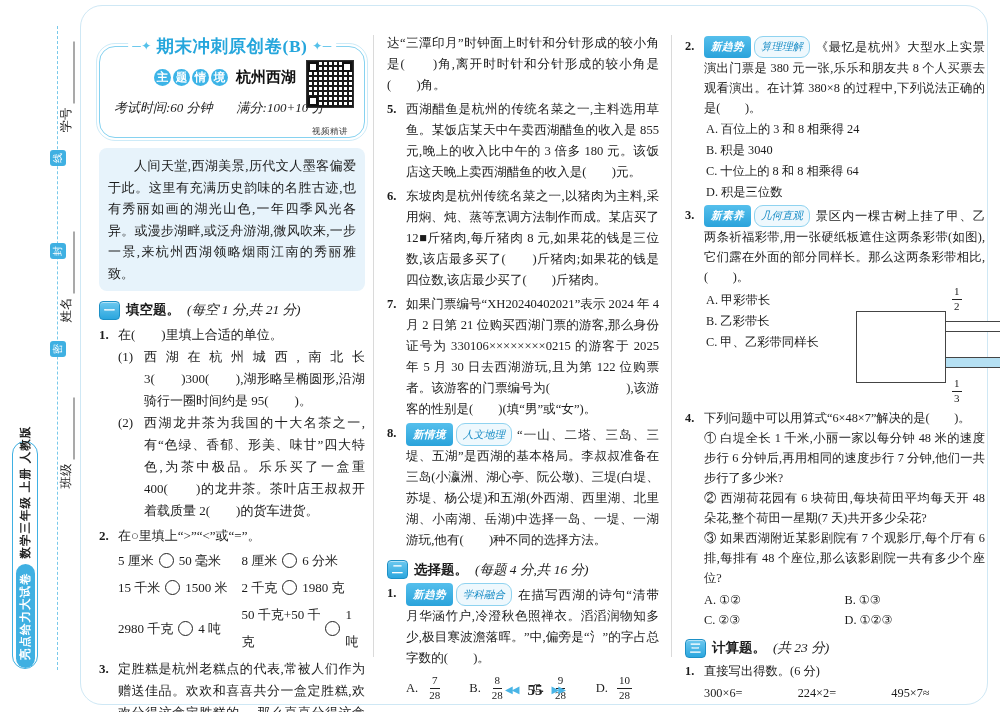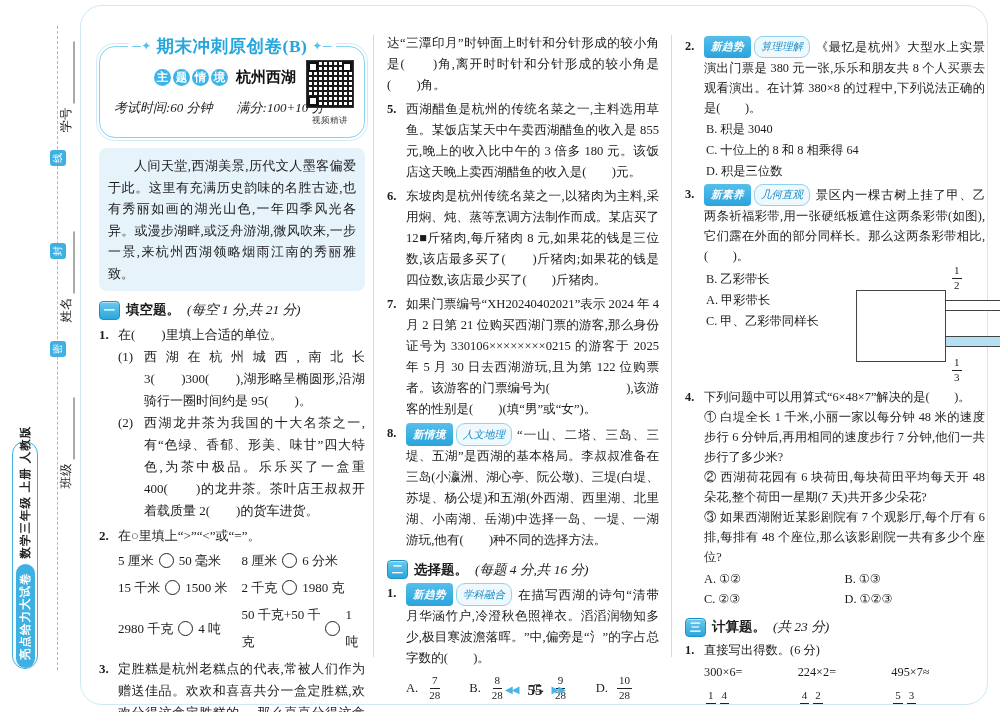--- a/index.html
+++ b/index.html
@@ -41,21 +41,21 @@
   .theme-circle{width:17px;height:17px;border-radius:50%;background:#3cb4e7;color:#fff;font-size:11.5px;
         font-weight:bold;display:flex;align-items:center;justify-content:center;margin-right:2px;flex:none;}
   .theme-value{font-size:15px;font-weight:bold;margin-left:6px;color:#111;white-space:nowrap;}
   .hb-info{margin:9px 0 2px 2px;font-size:13px;font-style:italic;display:flex;gap:24px;white-space:nowrap;}
   .qr{position:absolute;right:9px;top:13px;width:50px;text-align:center;}
   .qr-box{width:46px;height:46px;border:1px solid #333;position:relative;margin:0 auto;
         background-image:repeating-linear-gradient(0deg,#1a1a1a 0 2px,transparent 2px 5px),
                          repeating-linear-gradient(90deg,#1a1a1a 0 2px,#fff 2px 5px);}
   .qr-f{position:absolute;width:10px;height:10px;border:2.5px solid #111;background:#fff;box-sizing:border-box;}
   .qr-f.tl{top:1px;left:1px}.qr-f.tr{top:1px;right:1px}.qr-f.bl{bottom:1px;left:1px}
-  .qr-caption{font-size:8.5px;color:#444;margin-top:1px;letter-spacing:.5px;}
+  .qr-caption{font-size:8.5px;color:#444;margin-top:12px;letter-spacing:.5px;}
 
   .intro{margin-top:10px;background:#e7f3fb;border-radius:8px;padding:7px 9px;text-align:justify;
         text-indent:2em;line-height:21.5px;}
 
   
   .sec{display:flex;align-items:center;margin-top:8px;font-weight:bold;font-size:13.5px;}
   .sec-icon{width:19px;height:17px;border-radius:4px;background:linear-gradient(180deg,#6cc8ef,#2ba6de);
         border:1px solid #1d90c6;color:#fff;display:flex;align-items:center;justify-content:center;
         font-size:11px;margin-right:6px;box-shadow:inset 0 1px 0 rgba(255,255,255,.5);flex:none;}
   .sec-note{font-weight:normal;font-style:italic;margin-left:7px;}
@@ -297,32 +297,33 @@
               </span>
             </span>
         </div>
       </div>
     </div>
 
     <div class="col col3">
       <div class="q">
         <span class="no">2.</span>
         <span class="badge-solid">新趋势</span><span class="badge-light">算理理解</span><span>《最忆是杭州》大型水上实景演出门票是 380 元一张,乐乐和朋友共 8 个人买票去观看演出。在计算 380×8 的过程中,下列说法正确的是(　　)。</span>
+        <div class="optline">A. 百位上的 3 和 8 相乘得 24</div>
         <div class="optline">B. 积是 3040</div>
         <div class="optline">C. 十位上的 8 和 8 相乘得 64</div>
         <div class="optline">D. 积是三位数</div>
       </div>
 
       <div class="q">
         <span class="no">3.</span>
         <span class="badge-solid">新素养</span><span class="badge-light">几何直观</span><span>景区内一棵古树上挂了甲、乙两条祈福彩带,用一张硬纸板遮住这两条彩带(如图),它们露在外面的部分同样长。那么这两条彩带相比,(　　)。</span>
         <div class="c3-flex">
           <div class="c3-opts">
+            <div class="optline">A. 甲彩带长</div>
             <div class="optline">B. 乙彩带长</div>
-            <div class="optline">A. 甲彩带长</div>
             <div class="optline">C. 甲、乙彩带同样长</div>
           </div>
           <div class="diagram">
             <span class="dg-frac f1 frac">
                 <span class="fn">1</span>
                 <span class="fd">2</span>
               </span>
             <div class="dg-card"></div>
             <div class="dg-bar b1"></div>
             <div class="dg-bar b2"></div>

